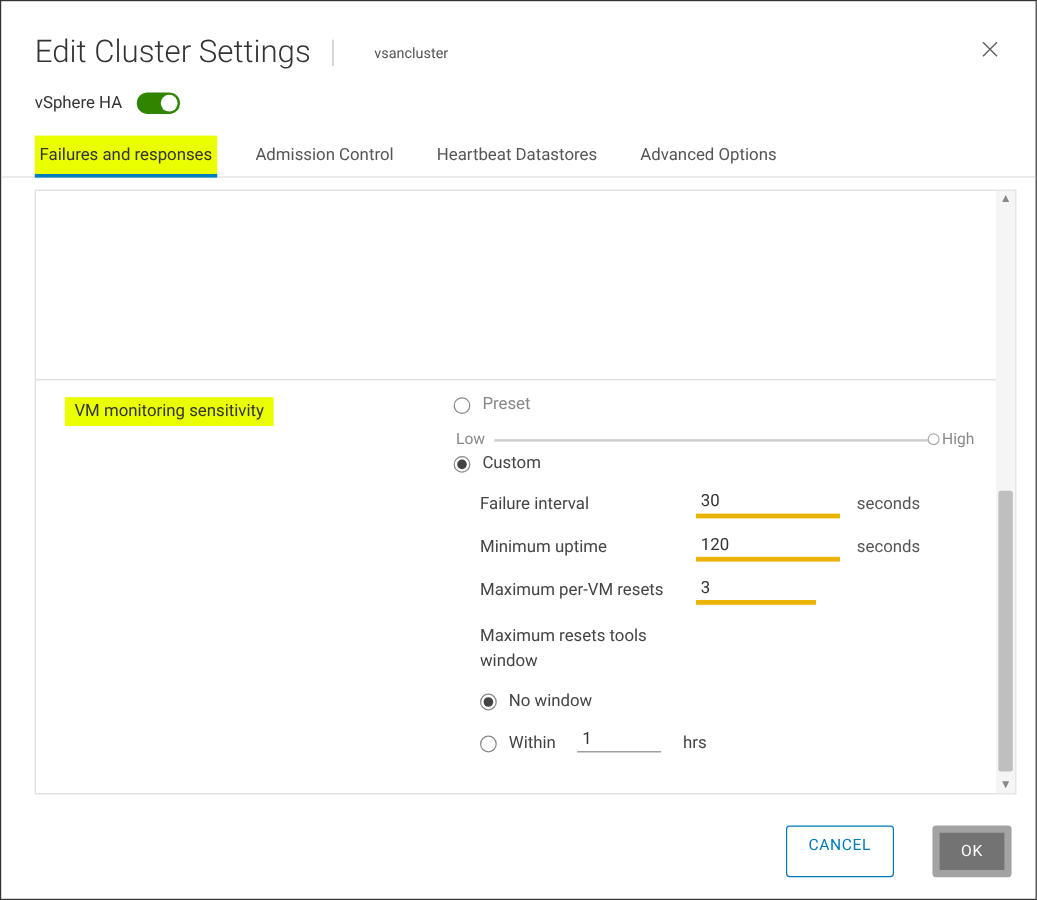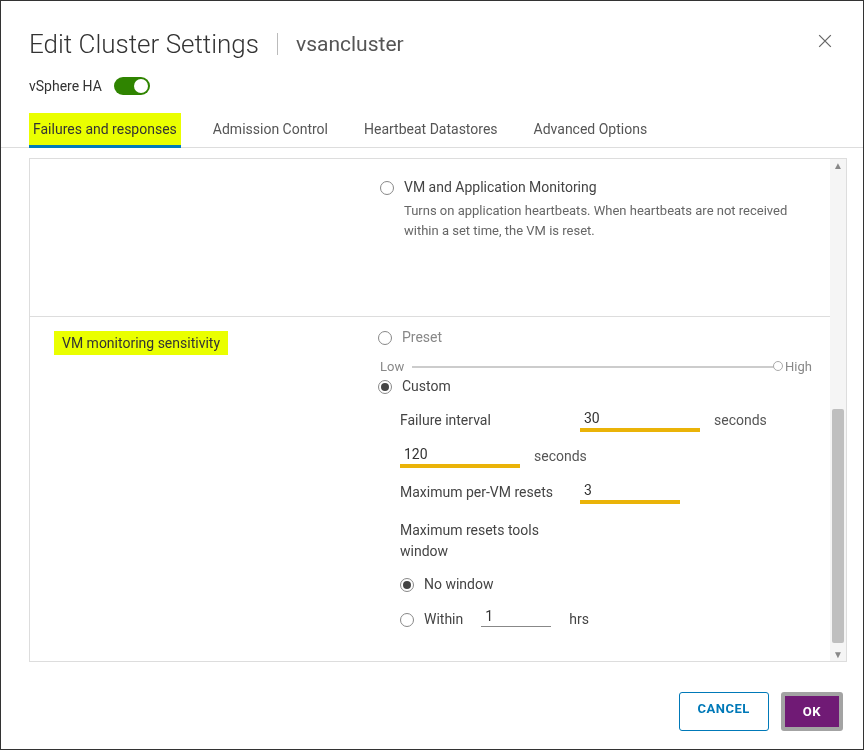--- a/index.html
+++ b/index.html
@@ -22,22 +22,23 @@
       font-size: 26px;
       font-weight: 300;
       color: #333;
     }
     .vline {
       border-left: 1px solid #bbb;
       height: 22px;
       margin: 0 18px;
     }
     .cluster-name {
-      font-size: 21px;
+      font-size: 12px;
       color: #555;
+      margin-left: 16px;
     }
     .close-btn {
       position: absolute;
       right: 28px;
       top: 30px;
       width: 20px;
       height: 20px;
       cursor: pointer;
       color: #666;
     }
@@ -291,35 +292,36 @@
     }
     .footer {
       position: absolute;
       right: 20px;
       bottom: 18px;
       display: flex;
       gap: 12px;
     }
     .btn {
       font-size: 13px;
-      font-weight: 700;
+      font-weight: 400;
       letter-spacing: 0.5px;
       padding: 8px 18px;
       border-radius: 3px;
       cursor: pointer;
+      margin-left: 20px;
     }
     .btn-cancel {
       color: #0079b8;
       background: #fff;
       border: 1px solid #0079b8;
     }
     .btn-ok {
       color: #fff;
-      background: #701a75;
-      border: 4px solid #a3a3a3;
+      background: #737373;
+      border: 6px solid #a3a3a3;
     }
   </style>
 </head>
 <body>
 
 <div class="header">
   <div class="title">Edit Cluster Settings</div>
   <div class="vline"></div>
   <div class="cluster-name">vsancluster</div>
   <div class="close-btn">
@@ -340,27 +342,20 @@
   <div class="tab active">Failures and responses</div>
   <div class="tab">Admission Control</div>
   <div class="tab">Heartbeat Datastores</div>
   <div class="tab">Advanced Options</div>
 </div>
 
 <div class="content-wrap">
   <div class="scroll-container">
     <div class="scroll-body">
       <div class="upper-area">
-        <div class="radio-opt">
-          <div class="radio-circle"></div>
-          <div class="opt-text">
-            <div class="opt-label">VM and Application Monitoring</div>
-            <div class="opt-desc">Turns on application heartbeats. When heartbeats are not received within a set time, the VM is reset.</div>
-          </div>
-        </div>
       </div>
       <div class="section-divider"></div>
       <div class="lower-area">
         <div class="section-label-col">
           <span class="hl-label">VM monitoring sensitivity</span>
         </div>
         <div class="options-col">
           <div class="preset-row">
             <div class="radio-circle"></div>
             <span class="preset-label">Preset</span>
@@ -375,20 +370,21 @@
           <div class="custom-row">
             <div class="radio-circle filled"></div>
             <span class="custom-label">Custom</span>
           </div>
           <div class="field-row">
             <span class="field-name">Failure interval</span>
             <input class="field-input" value="30" style="">
             <span class="field-unit">seconds</span>
           </div>
           <div class="field-row">
+            <span class="field-name">Minimum uptime</span>
             <input class="field-input" value="120" style="">
             <span class="field-unit">seconds</span>
           </div>
           <div class="field-row">
             <span class="field-name">Maximum per-VM resets</span>
             <input class="field-input" style="width: 100px;" value="3">
           </div>
           <div class="subgroup-label">Maximum resets tools window</div>
           <div class="sub-radio">
             <div class="radio-circle filled"></div>

